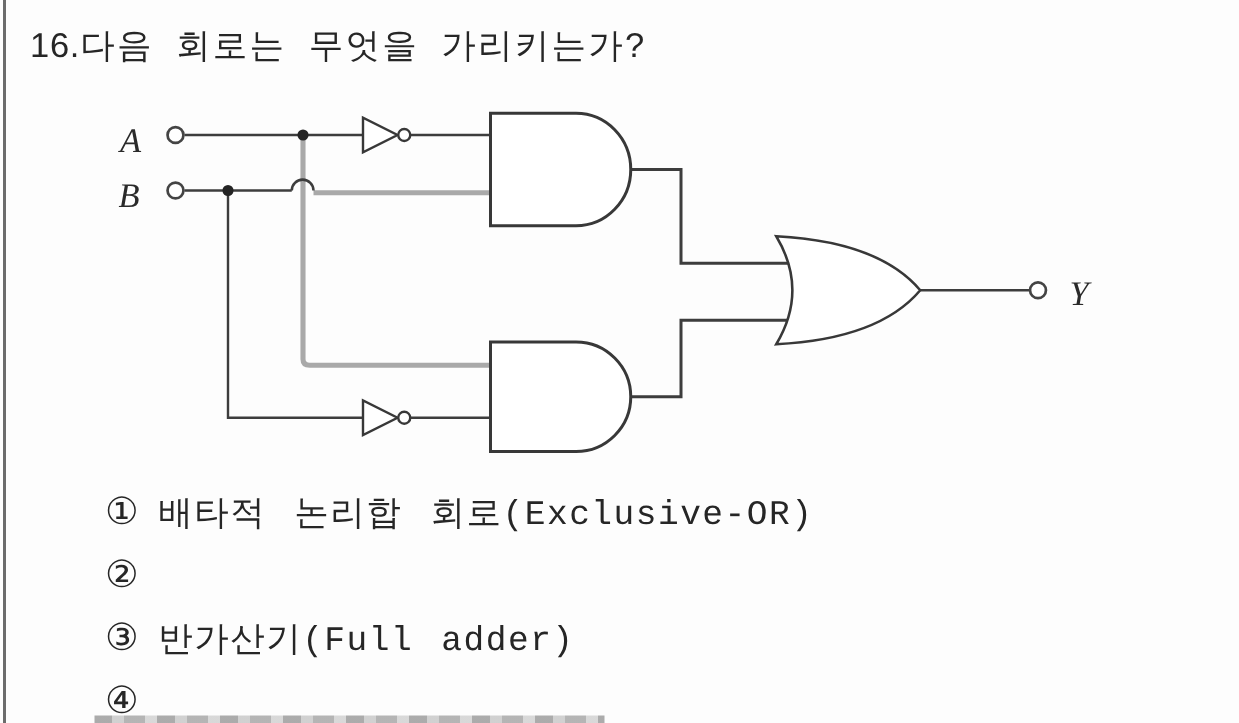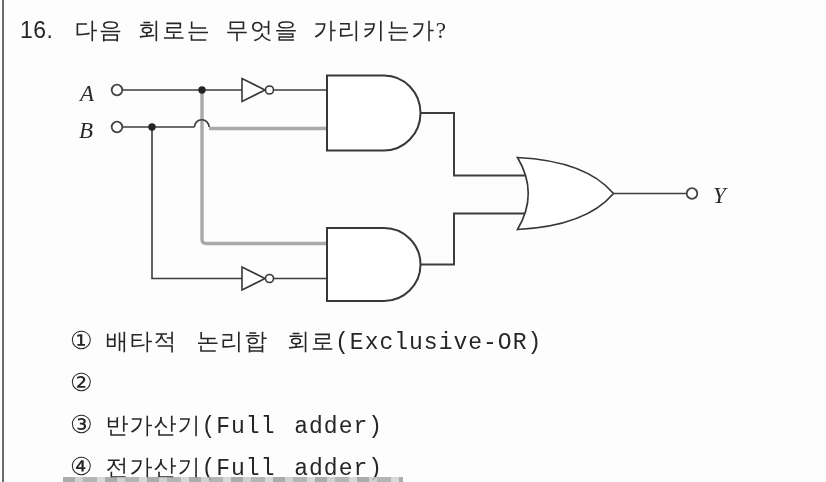--- a/index.html
+++ b/index.html
@@ -13,22 +13,22 @@
   }
   .page-border-left {
     position:absolute; left:2px; top:0; width:2px; height:482px;
     background:#6c6c6c;
   }
   .question {
     position:absolute; left:20px; top:15px;
     font-size:23px; letter-spacing:1.5px;
     white-space:nowrap; display:flex; align-items:baseline;
   }
-  .q-num { letter-spacing:0.5px; margin-right:21px; }
-  .q-text { word-spacing:7px;font-family:Liberation Serif, serif; }
+  .q-num { letter-spacing:0.5px; }
+  .q-text { word-spacing:7px; }
   svg.circuit { position:absolute; left:0; top:0; }
   .circuit-label {
     font-family:"Liberation Serif","DejaVu Serif",serif;
     font-style:italic; font-size:23px; fill:#2a2a2a;
   }
   .options { position:absolute; left:0; top:0; width:826px; height:482px; }
   .option {
     position:absolute; left:70px;
     display:flex; align-items:baseline;
     font-size:23px; letter-spacing:1px; white-space:nowrap;
@@ -106,17 +106,16 @@
   </div>
   <div class="option o2">
     <span class="opt-marker">②</span>
   </div>
   <div class="option o3">
     <span class="opt-marker">③</span>
     <span class="opt-text">반가산기(Full adder)</span>
   </div>
   <div class="option o4">
     <span class="opt-marker">④</span>
-    <span class="opt-text">전가산기(Full adder)</span>
   </div>
 </div>
 
 <div class="cutoff-artifact"></div>
 
 </body></html>

